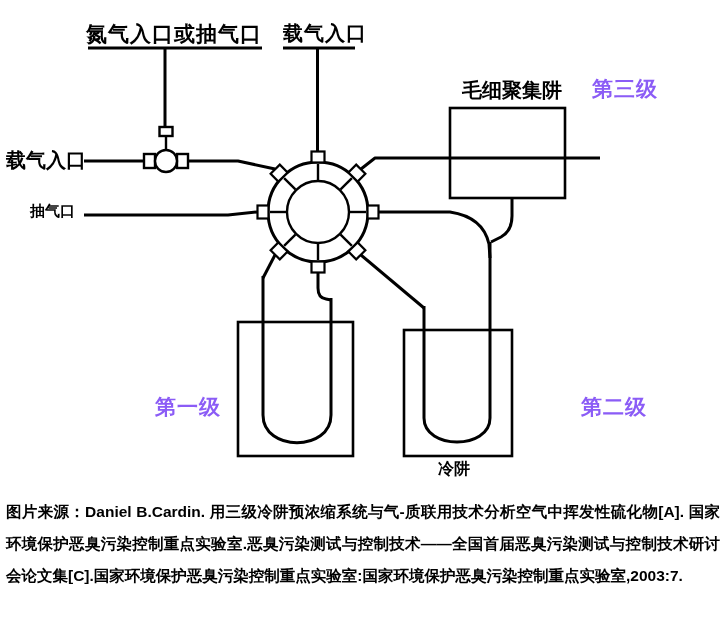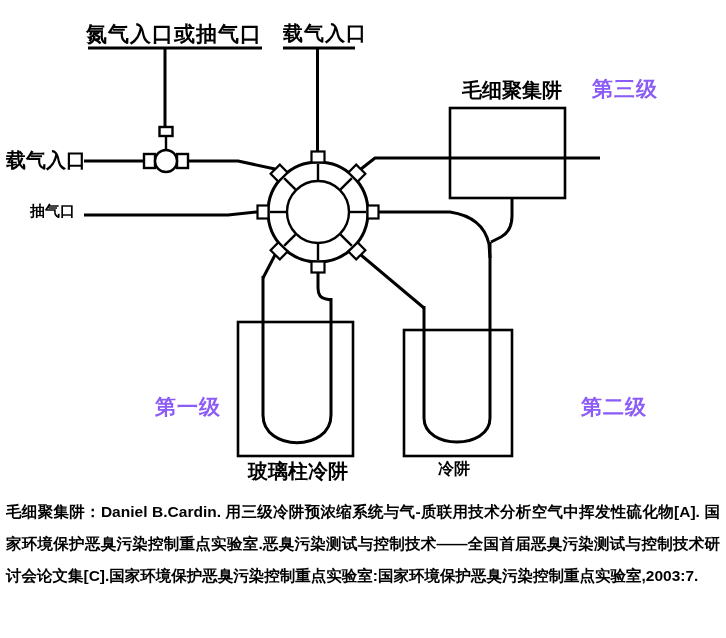--- a/index.html
+++ b/index.html
@@ -119,19 +119,18 @@
 
   <div class="label" style="left:462px;top:79px;font-size:20px;">毛细聚集阱</div>
 
   <div class="label stage-label" style="left:592px;top:77px;">第三级</div>
 
 
   <div class="label stage-label" style="left:155px;top:395px;">第一级</div>
 
   <div class="label stage-label" style="left:533px;top:395px;margin-left:48px;">第二级</div>
 
-  <div class="label" style="left:248px;top:460px;font-size:20px;">玻璃柱冷阱</div>
 
   <div class="label" style="left:438px;top:460px;font-size:16px;">冷阱</div>
 
-  <div class="caption">毛细聚集阱：Daniel B.Cardin. 用三级冷阱预浓缩系统与气-质联用技术分析空气中挥发性硫化物[A]. 国家环境保护恶臭污染控制重点实验室.恶臭污染测试与控制技术——全国首届恶臭污染测试与控制技术研讨会论文集[C].国家环境保护恶臭污染控制重点实验室:国家环境保护恶臭污染控制重点实验室,2003:7.</div>
+  <div class="caption">图片来源：Daniel B.Cardin. 用三级冷阱预浓缩系统与气-质联用技术分析空气中挥发性硫化物[A]. 国家环境保护恶臭污染控制重点实验室.恶臭污染测试与控制技术——全国首届恶臭污染测试与控制技术研讨会论文集[C].国家环境保护恶臭污染控制重点实验室:国家环境保护恶臭污染控制重点实验室,2003:7.</div>
 
 </div>
 
 </body></html>

